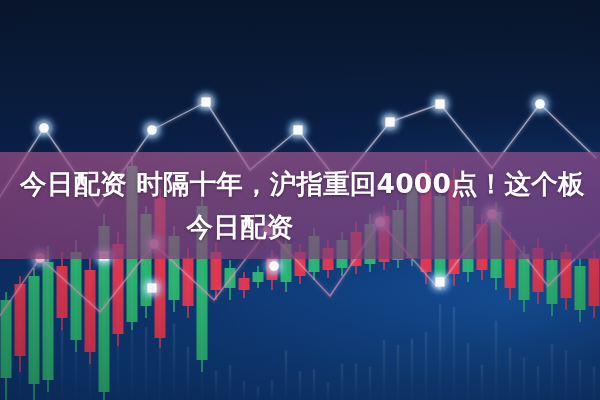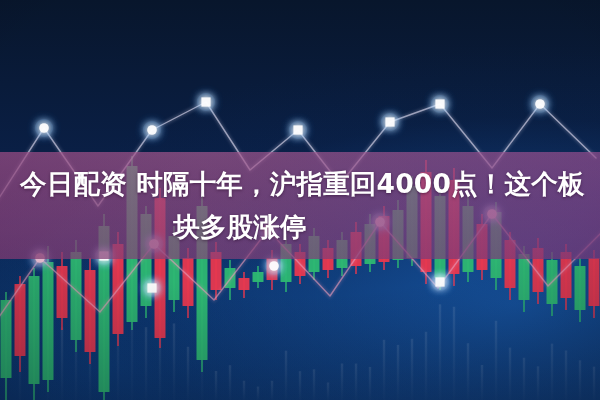--- a/index.html
+++ b/index.html
@@ -291,16 +291,16 @@
       </g>
   </svg>
 
   <div class="bg-vignette"></div>
 
   <div class="band"></div>
   <div class="band-tint"></div>
 
   <div class="headline">
     <div class="line line-1">今日配资 时隔十年，沪指重回4000点！这个板</div>
-    <div class="line line-2">块多股涨停</div>
+    <div class="line line-2">今日配资</div>
   </div>
 
 </div>
 
 </body></html>

